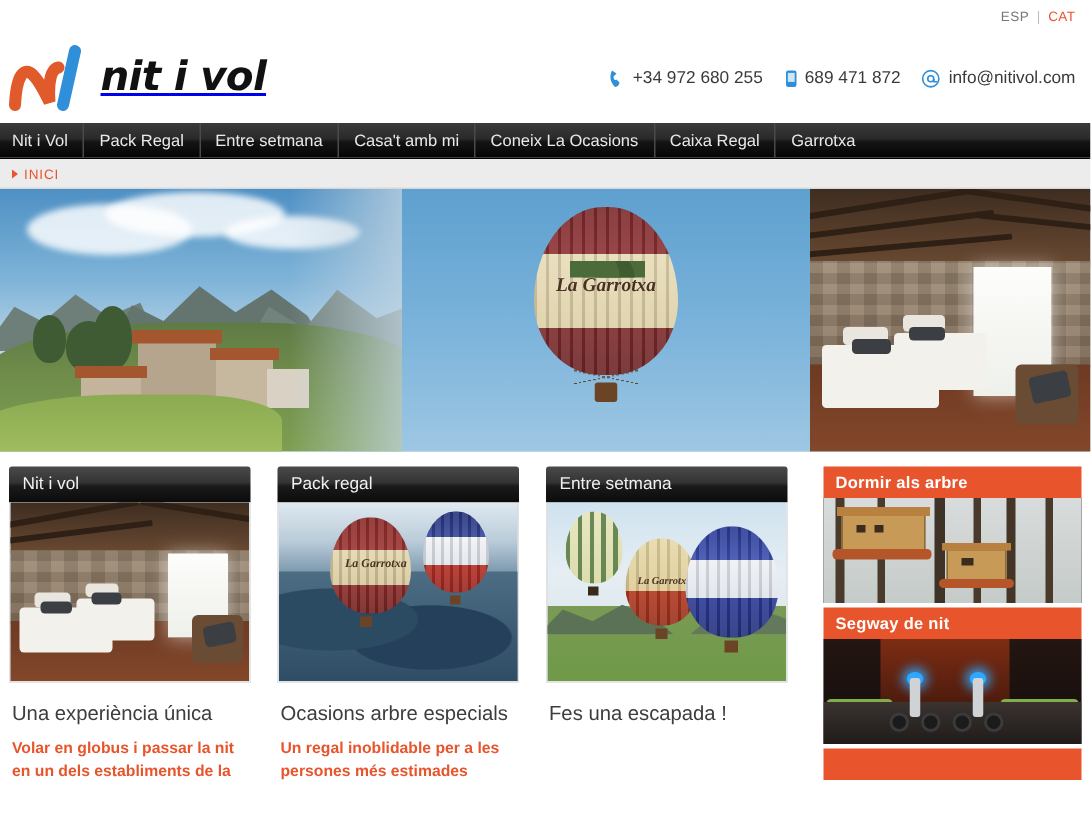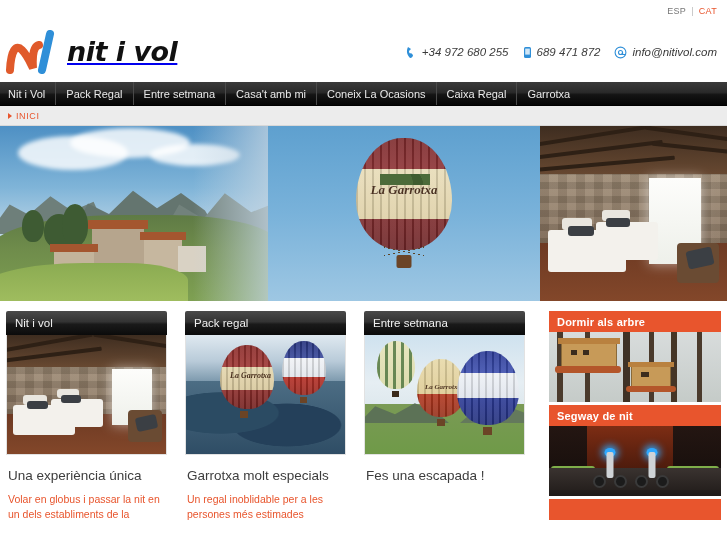--- a/index.html
+++ b/index.html
@@ -45,21 +45,20 @@
     line-height: 1;
     padding-bottom: 2px;
   }
   .contacts {
     margin-left: auto;
     display: flex;
     align-items: center;
     gap: 14px;
     font-size: 11.5px;
     color: #3a3a3a;
-    font-style: italic;
   }
   .contact { display: flex; align-items: center; gap: 5px; }
   .contact .ic { color: #2f8fd8; display: flex; align-items: center; }
   .contact a { color: #3a3a3a; text-decoration: none; }
 
   
   .nav {
     height: 24px;
     background: linear-gradient(180deg,#3a3a3a 0%, #2a2a2a 45%, #141414 55%, #050505 100%);
     display: flex;
@@ -282,21 +281,21 @@
     border-top: none;
   }
   .card-title {
     font-size: 13.5px;
     color: #3d3d3d;
     margin: 13px 0 9px 2px;
     font-weight: normal;
   }
   .card-desc {
     font-size: 10.5px;
-    font-weight: normal;
+    font-weight: bold;
     color: #e8552d;
     line-height: 1.45;
     margin-left: 2px;
   }
 
   
   .sidebar { width: 172px; margin-left: auto; }
   .side-box { margin-bottom: 3px; }
   .side-head {
     background: #e8552d;
@@ -518,21 +517,21 @@
         <div style="position:absolute;left:34px;top:10px;width:54px;height:64px;border-radius:48% 48% 46% 46%/56% 56% 44% 44%;background:linear-gradient(180deg,#8c2e2c 0%,#9e3734 34%,#e4d7ae 34%,#d9c99e 70%,#8c2e2c 70%,#762422 100%);overflow:hidden;">
           <div style="position:absolute;inset:0;background:repeating-linear-gradient(90deg,rgba(0,0,0,.14) 0 2px,rgba(255,255,255,.09) 2px 6px);"></div>
           <div style="position:absolute;left:10px;top:26px;font-family:'Liberation Serif',serif;font-style:italic;font-weight:bold;font-size:8px;color:#4b3220;">La Garrotxa</div>
         </div>
         <div style="position:absolute;left:54px;top:76px;width:8px;height:7px;background:#6b4426;"></div>
         <div style="position:absolute;left:96px;top:6px;width:44px;height:54px;border-radius:48% 48% 46% 46%/56% 56% 44% 44%;background:linear-gradient(180deg,#27347e 0%,#38489a 32%,#f1f3f6 32%,#e2e6ec 66%,#b63128 66%,#9a2a22 100%);overflow:hidden;">
           <div style="position:absolute;inset:0;background:repeating-linear-gradient(90deg,rgba(0,0,0,.14) 0 2px,rgba(255,255,255,.09) 2px 6px);"></div>
         </div>
         <div style="position:absolute;left:114px;top:62px;width:7px;height:6px;background:#6b4426;"></div>
       </div>
-      <div class="card-title">Garrotxa molt especials</div>
+      <div class="card-title">Ocasions arbre especials</div>
       <div class="card-desc">Un regal inoblidable per a les persones més estimades</div>
     </div>
 
     <div class="card">
       <div class="card-head">Entre setmana</div>
       <div class="card-img">
         <div style="position:absolute;inset:0;background:linear-gradient(180deg,#cfe2ef 0%,#e6eef3 40%,#dfe9ee 58%,#7a9a55 58%,#6f9a48 100%);"></div>
         <div style="position:absolute;left:-6px;top:62px;width:90px;height:26px;background:#5c7256;clip-path:polygon(0 100%,18% 36%,40% 66%,62% 24%,86% 58%,100% 100%);"></div>
         <div style="position:absolute;right:-6px;top:66px;width:70px;height:22px;background:#64795c;clip-path:polygon(0 100%,22% 40%,48% 70%,72% 30%,100% 62%,100% 100%);"></div>
         <div style="position:absolute;left:12px;top:6px;width:38px;height:48px;border-radius:48% 48% 46% 46%/56% 56% 44% 44%;background:linear-gradient(180deg,#e8e6c0 0%,#dcdcae 100%);overflow:hidden;">

